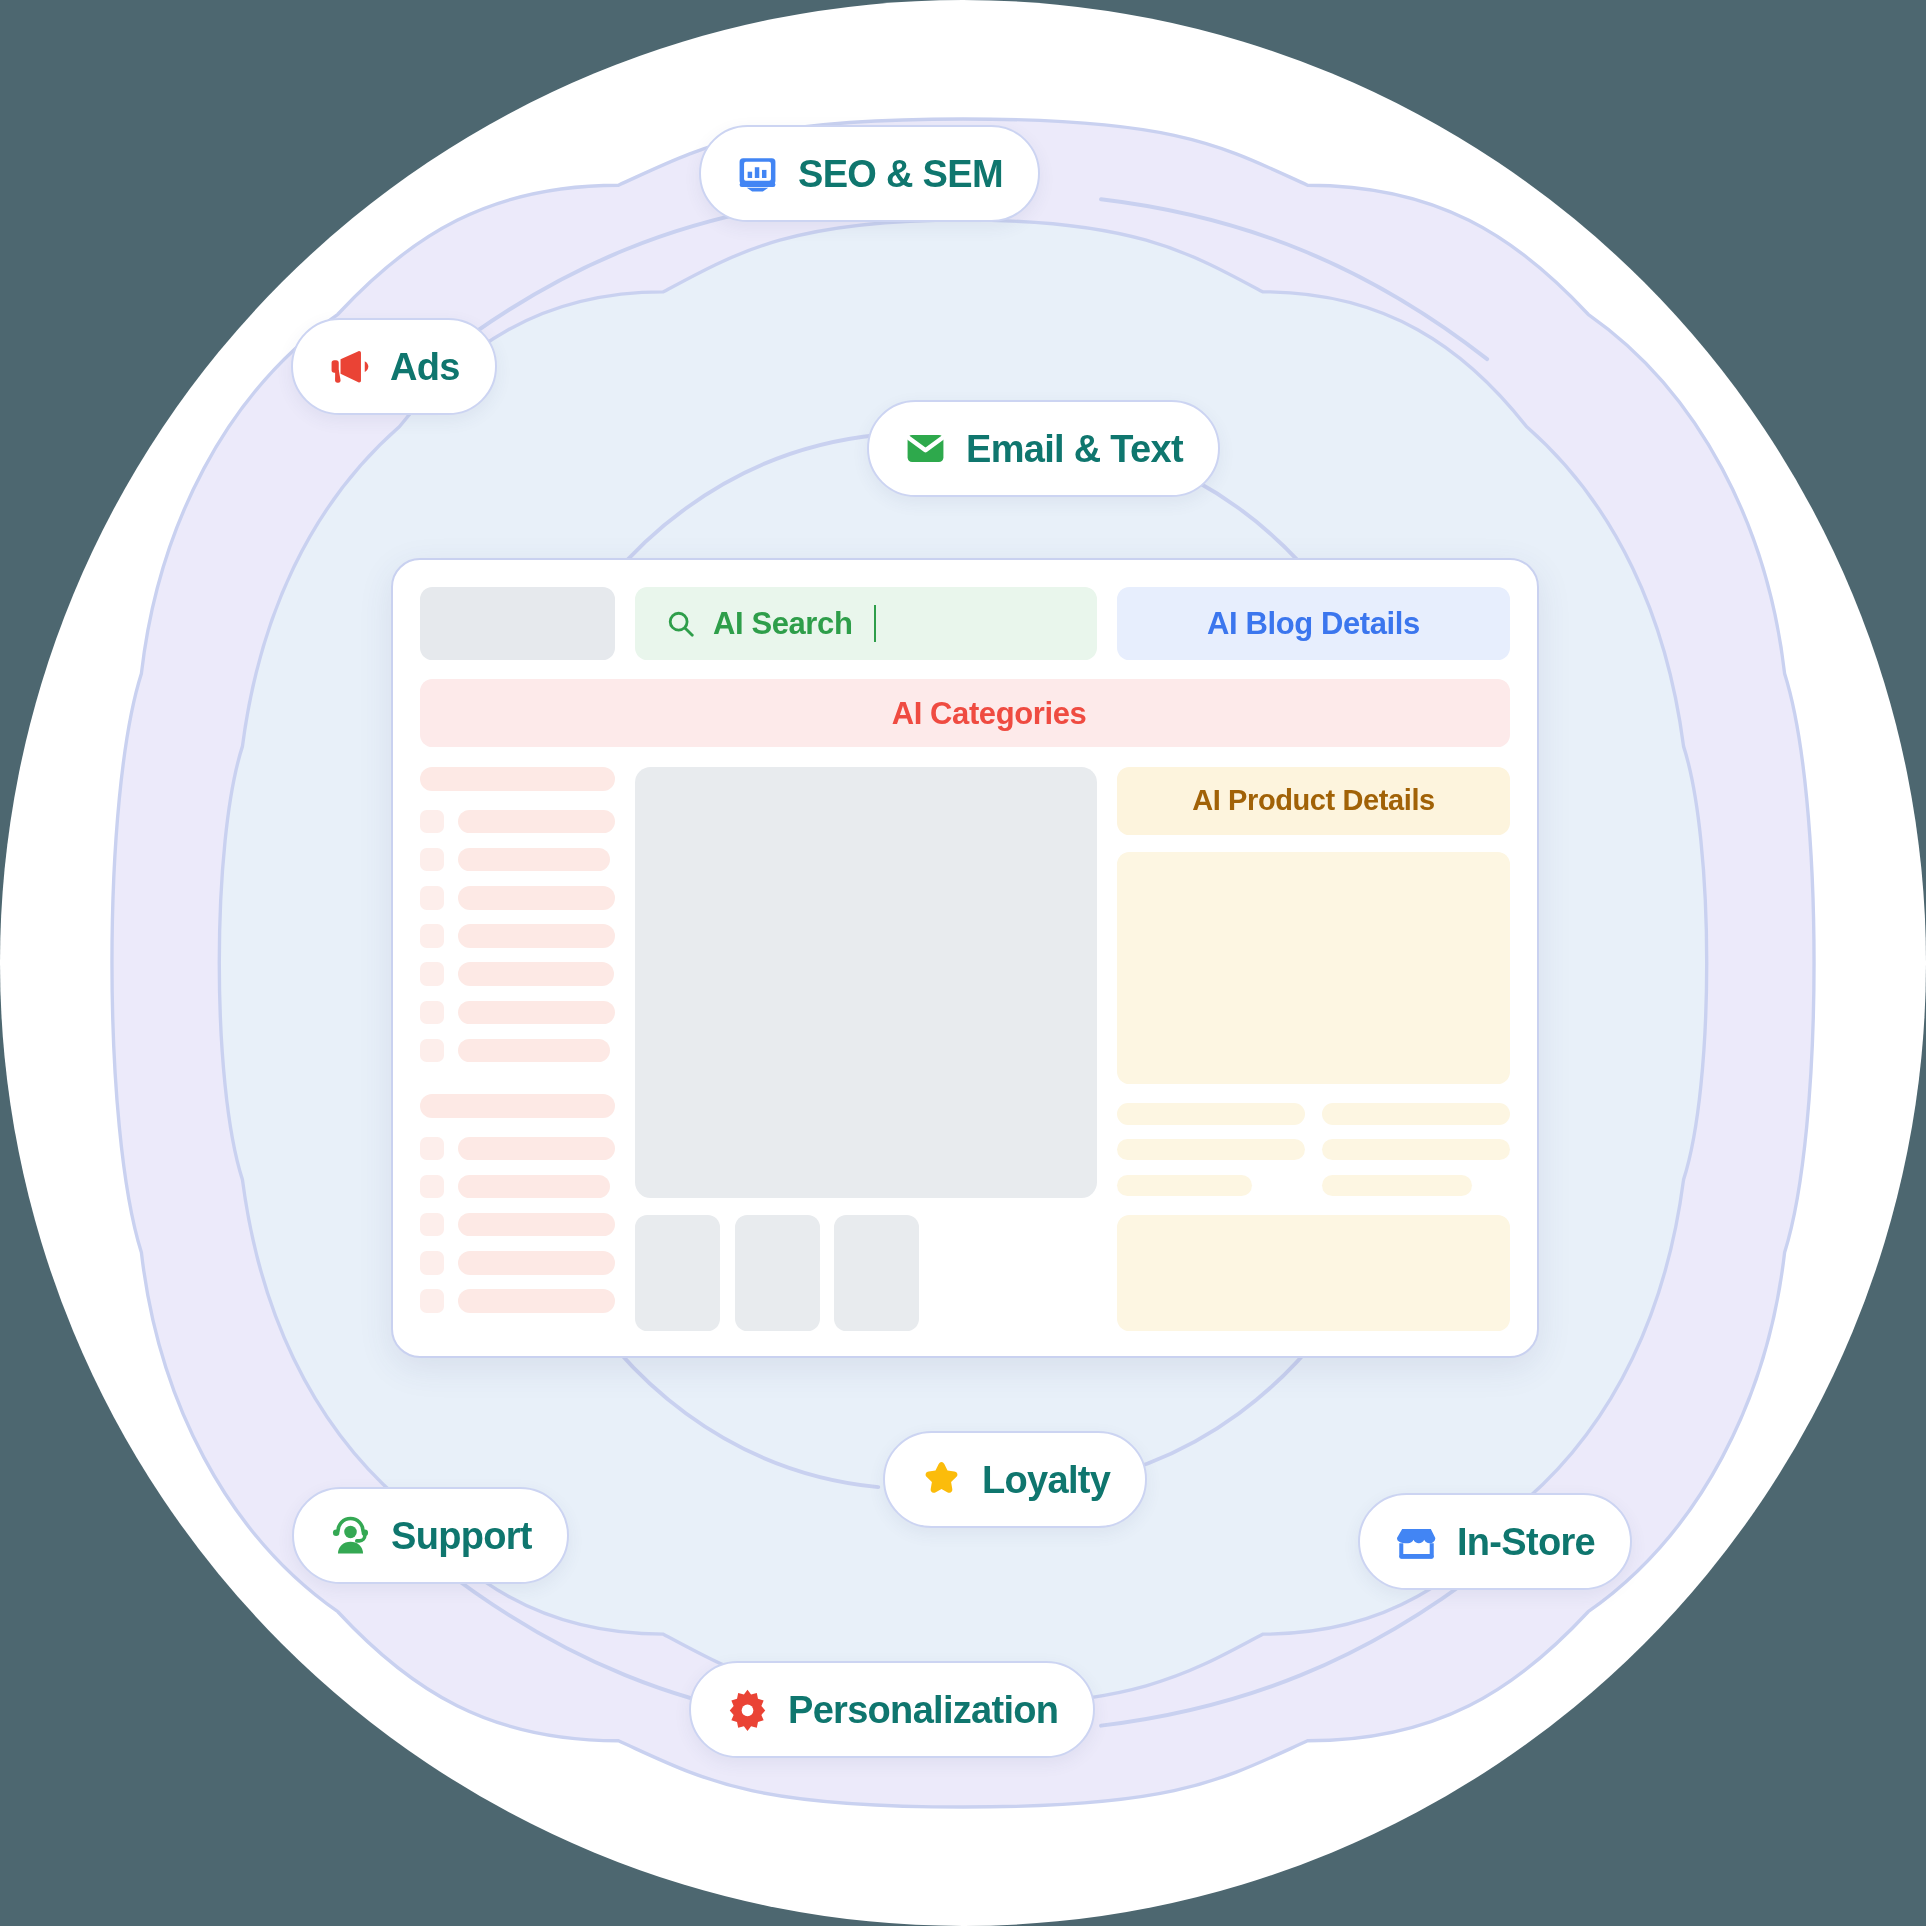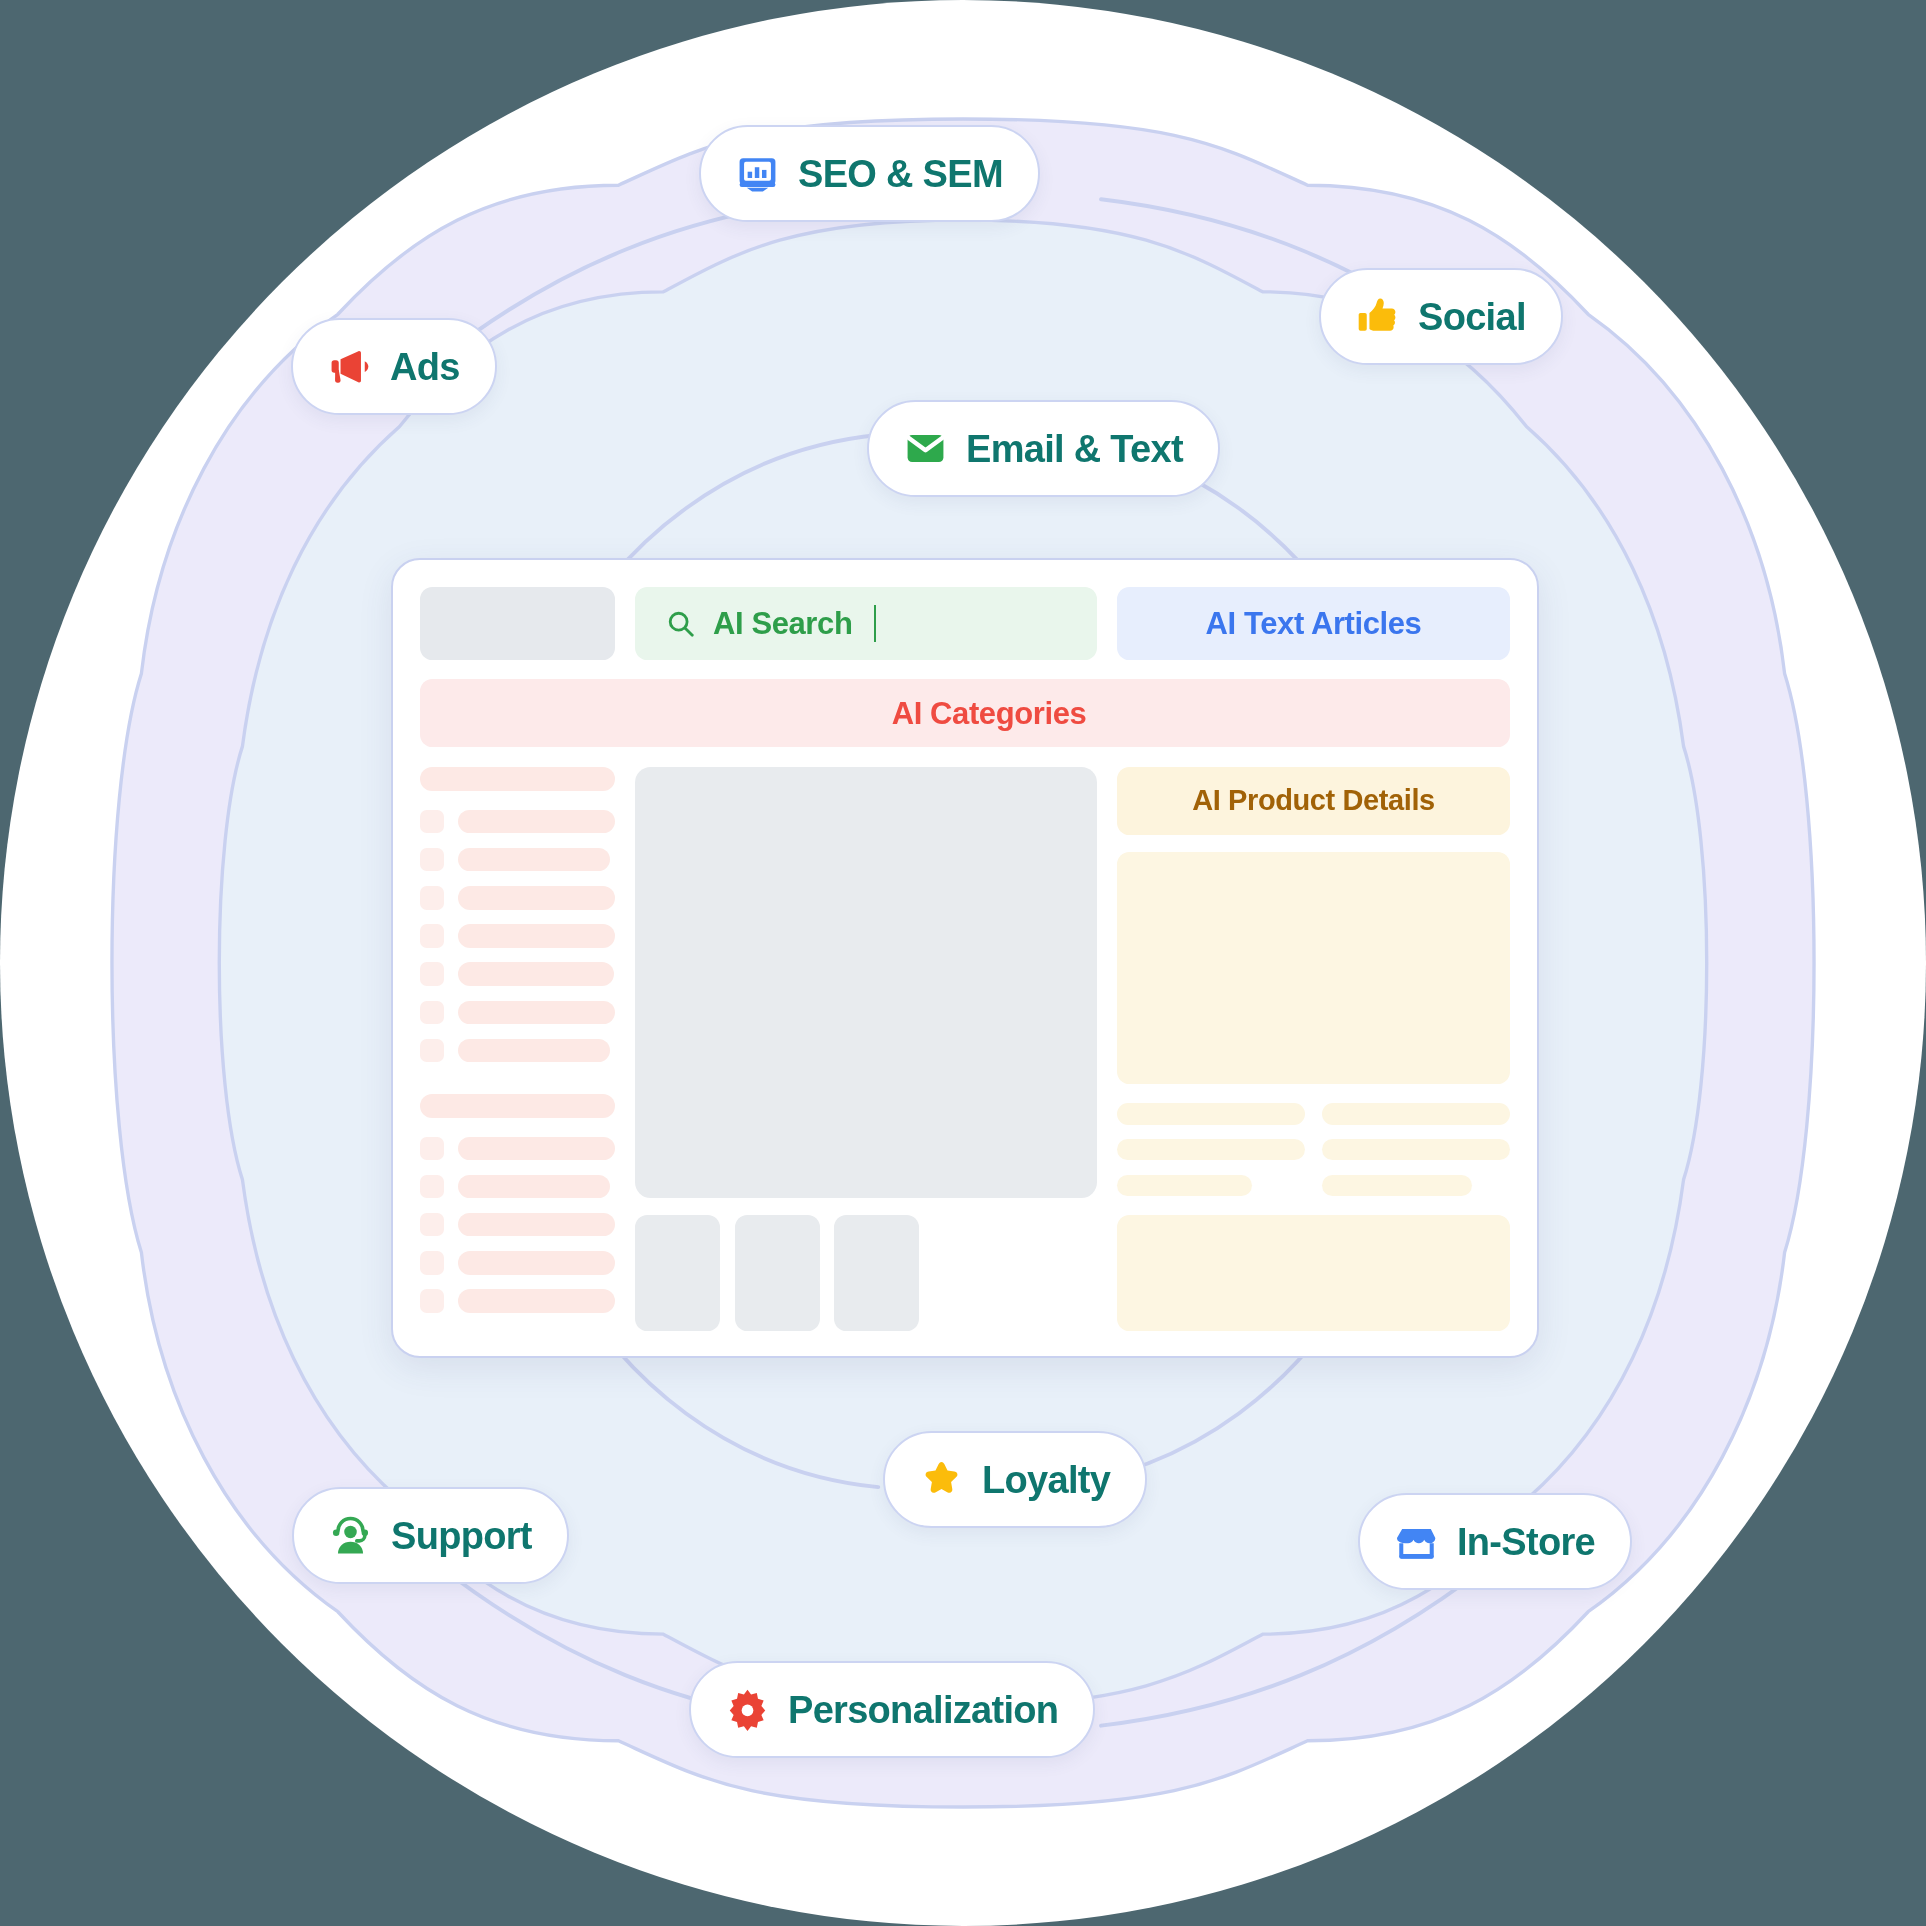--- a/index.html
+++ b/index.html
@@ -206,29 +206,20 @@
           <rect x="13" y="22" width="5" height="7" fill="#4285f4"></rect>
           <rect x="21" y="17" width="5" height="12" fill="#4285f4"></rect>
           <rect x="29" y="20" width="5" height="9" fill="#4285f4"></rect>
           <path d="M12 40h24l-6 4H18z" fill="#4285f4"></path>
           <rect x="4" y="34" width="40" height="5" rx="2.5" fill="#4285f4"></rect>
         </svg>
     </span>
     <span class="plabel">SEO &amp; SEM</span>
   </div>
 
-  <div class="pill" id="pill-social">
-    <span class="picon">
-      <svg viewBox="0 0 48 48">
-          <rect x="3" y="20" width="9" height="20" rx="2" fill="#fbbc0b"></rect>
-          <path d="M15 20c4-3 7-7 8-11 .7-3 2-5 4-5 2.4 0 4 2 4 5 0 2-.6 4-1.4 6H40c2.2 0 4 1.8 4 4 0 1.2-.5 2.2-1.3 3 .8.8 1.3 1.8 1.3 3 0 1.3-.6 2.4-1.5 3.2.6.7 1 1.6 1 2.6 0 1.4-.8 2.6-1.9 3.3.3.6.4 1.2.4 1.9 0 2.2-1.8 4-4 4H21c-2.4 0-4.6-.8-6-2V20z" fill="#fbbc0b"></path>
-        </svg>
-    </span>
-    <span class="plabel">Social</span>
-  </div>
 
   <div class="pill" id="pill-ads">
     <span class="picon">
       <svg viewBox="0 0 48 48">
           <rect x="4" y="17" width="8" height="14" rx="3" fill="#ea4335"></rect>
           <path d="M8 27l4 1 2 11c.3 1.7-.9 3-2.5 3h-1c-1.3 0-2.4-.9-2.6-2.2L8 27z" fill="#ea4335"></path>
           <path d="M14 16l20-9c1.3-.6 2.8.4 2.8 1.8v31c0 1.5-1.6 2.4-2.9 1.7L14 32V16z" fill="#ea4335"></path>
           <path d="M41 18c2.4 1.2 4 3.4 4 6s-1.6 4.8-4 6V18z" fill="#ea4335"></path>
         </svg>
     </span>
@@ -299,21 +290,21 @@
           <svg viewBox="0 0 32 32">
               <circle cx="13.5" cy="13.5" r="9" fill="none" stroke="#2e9e4a" stroke-width="3"></circle>
               <line x1="20.5" y1="20.5" x2="28" y2="28" stroke="#2e9e4a" stroke-width="3" stroke-linecap="round"></line>
             </svg>
         </span>
         <span class="stext">AI Search</span>
         <span class="caret"></span>
       </div>
 
       <div class="tb-blog">
-        <span>AI Text Articles</span>
+        <span>AI Blog Details</span>
       </div>
     </div>
 
     <div class="catbar">
       <span>AI Categories</span>
     </div>
 
     <div class="body">
 
       <div class="side">

